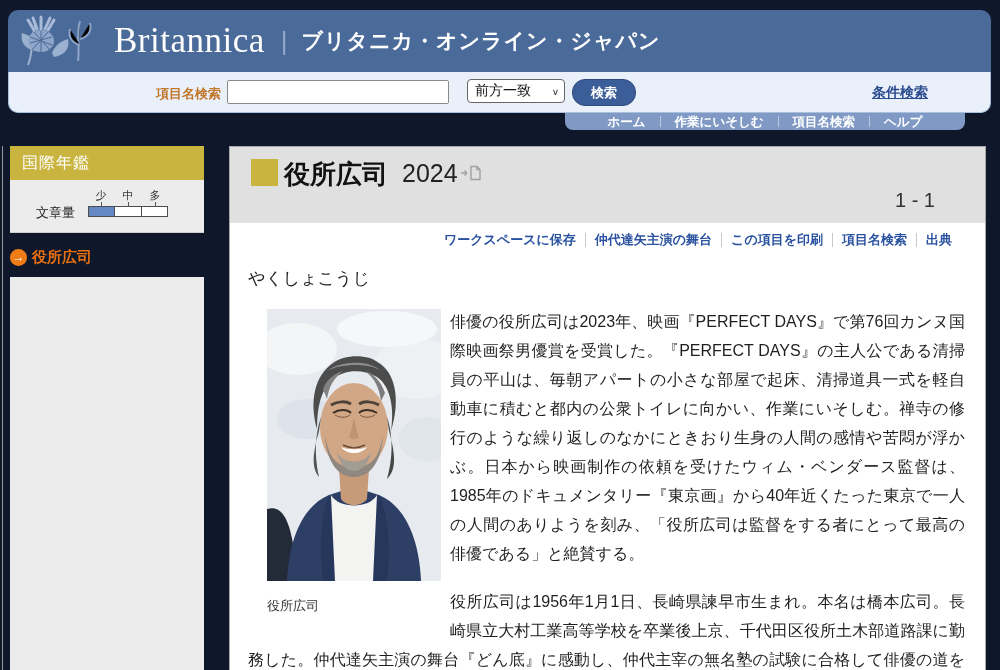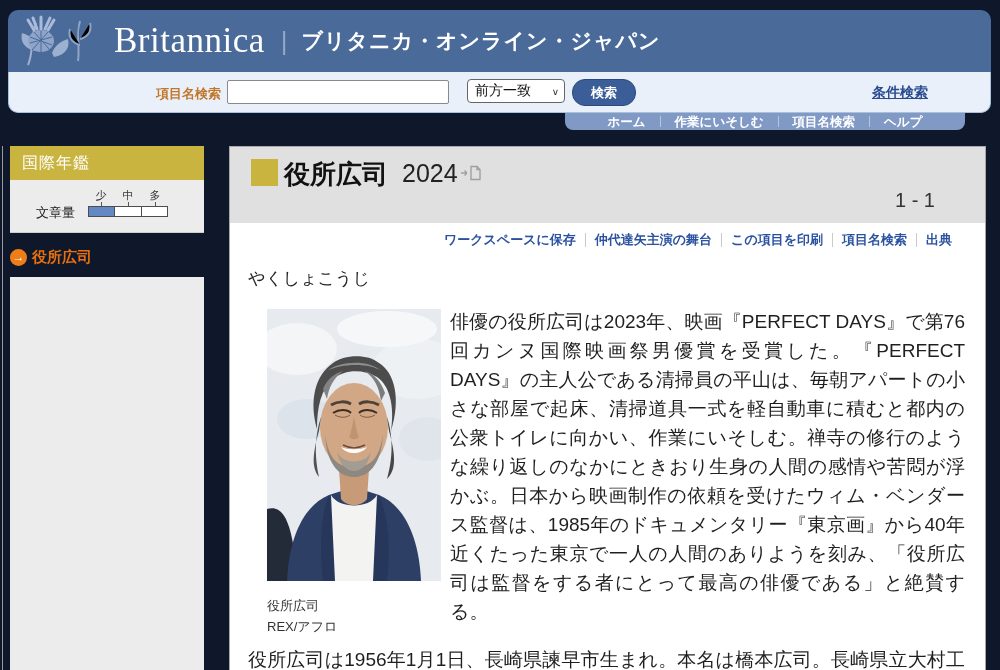--- a/index.html
+++ b/index.html
@@ -76,21 +76,21 @@
   .pagination{position:absolute;right:50px;top:42px;font-size:20px;color:#333;}
   .actions-row{height:32px;line-height:32px;text-align:right;padding-right:24px;white-space:nowrap;}
   .action-link{display:inline-block;font-size:13px;font-weight:bold;color:#2a52a0;padding:0 9px;
                border-left:1px solid #c9c9c9;cursor:pointer;line-height:14px;}
   .action-link:first-child{border-left:none;}
   .article-body{padding:4px 20px 0 18px;}
   .reading{font-size:17px;color:#222;margin:8px 0 17px 0;}
   .photo-figure{float:left;width:174px;margin:2px 9px 6px 19px;}
   .photo-figure svg{display:block;}
   .photo-caption{margin-top:14px;font-size:13px;line-height:21px;color:#333;}
-  .body-text{font-size:19px;line-height:29px;color:#1f1f1f;margin:0 0 19px 0;text-align:justify;}
+  .body-text{font-size:16px;line-height:29px;color:#1f1f1f;margin:0 0 19px 0;text-align:justify;}
 </style>
 </head>
 <body>
 
 <div class="page">
 
   <div class="brand-bar">
     <span class="thistle">
       <svg width="96" height="56" viewBox="0 0 96 56">
         <g fill="none" stroke="#9cb0d0" stroke-width="2">
@@ -235,21 +235,20 @@
           <path d="M50,120 C42,92 48,66 66,54 C76,46 100,44 112,54 C128,64 134,90 124,122
                    C128,96 122,76 110,68 C96,60 78,60 66,70 C54,80 50,98 50,120 Z" fill="#4c4c4c"></path>
           <path d="M52,122 C44,150 46,160 52,168 C46,140 50,120 54,108 Z" fill="#525252"></path>
           <path d="M122,122 C130,150 128,162 120,170 C128,142 124,120 120,108 Z" fill="#474747"></path>
           <path d="M60,62 C72,52 102,50 114,62 C104,54 74,54 60,62 Z" fill="#8d8d8d"></path>
           <path d="M56,80 C60,70 68,64 76,62 C66,70 62,78 60,90 Z" fill="#828282"></path>
           <path d="M118,84 C114,72 106,64 98,62 C108,70 112,78 114,92 Z" fill="#7c7c7c"></path>
         </svg>
         <div class="photo-caption">
           <div>役所広司</div>
-          <div>REX/アフロ</div>
         </div>
       </div>
 
       <p class="body-text">俳優の役所広司は2023年、映画『PERFECT DAYS』で第76回カンヌ国際映画祭男優賞を受賞した。『PERFECT DAYS』の主人公である清掃員の平山は、毎朝アパートの小さな部屋で起床、清掃道具一式を軽自動車に積むと都内の公衆トイレに向かい、作業にいそしむ。禅寺の修行のような繰り返しのなかにときおり生身の人間の感情や苦悶が浮かぶ。日本から映画制作の依頼を受けたウィム・ベンダース監督は、1985年のドキュメンタリー『東京画』から40年近くたった東京で一人の人間のありようを刻み、「役所広司は監督をする者にとって最高の俳優である」と絶賛する。</p>
       <p class="body-text">役所広司は1956年1月1日、長崎県諫早市生まれ。本名は橋本広司。長崎県立大村工業高等学校を卒業後上京、千代田区役所土木部道路課に勤務した。仲代達矢主演の舞台『どん底』に感動し、仲代主宰の無名塾の試験に合格して俳優の道を歩み始めた。無名塾の舞台に出演したのち、1980年にNHK連続テレビ小説『なっちゃんの写真館』で海軍将校役、1983年NHKの大河ドラマ『徳川家康』で織田信長を演じ注目を集め</p>
     </div>
   </div>
 
 </div>
 

